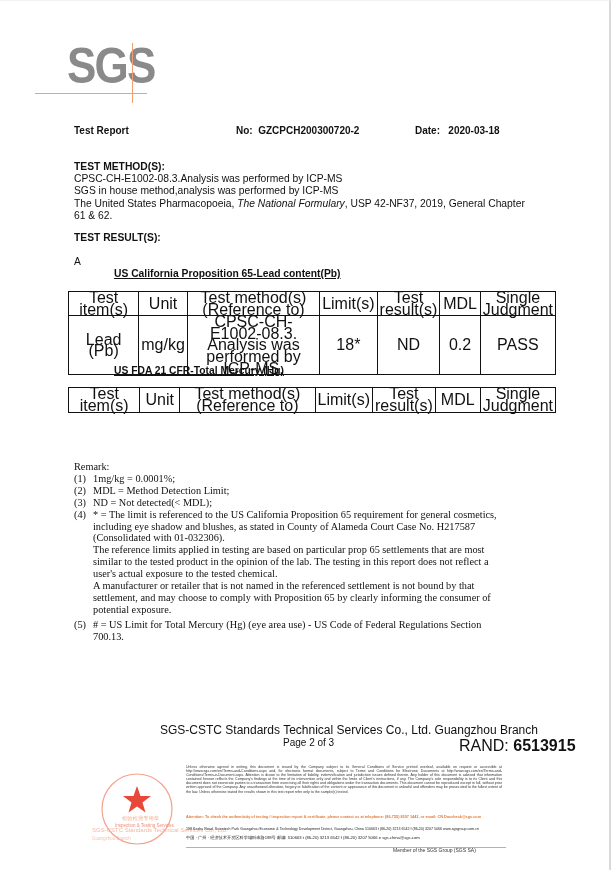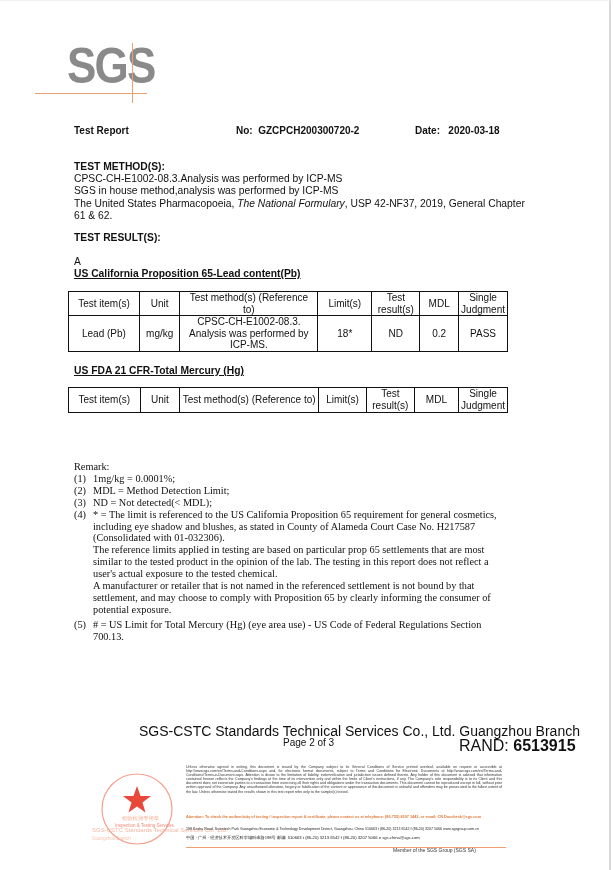--- a/index.html
+++ b/index.html
@@ -10,28 +10,28 @@
   .abs { position: absolute; }
   
   .logo-text { left: 67px; top: 40px; font-family: "Liberation Sans", sans-serif; font-weight: bold;
                font-size: 50px; color: #8a8a8a; letter-spacing: -2px; transform: scaleX(0.88); transform-origin: left top; line-height: 1; }
   .logo-hline { left: 35px; top: 92px; width: 112px; height: 1px; background: #f0a070; }
   .logo-vline { left: 132px; top: 42px; width: 1px; height: 60px; background: #f0a070; }
   
   .hdr { top: 124px; font-size: 10px; font-weight: bold; }
   .b { font-weight: bold; }
   .txt { font-size: 10.3px; line-height: 12.2px; white-space: nowrap; }
-  .uline { text-decoration: underline; font-weight: bold; }
-  table.res { position: absolute; border-collapse: collapse; font-size: 10px; left: 68px; width: 440px; }
+  .uline { text-decoration: underline; font-weight: bold; margin-left: 40px; }
+  table.res { position: absolute; border-collapse: collapse; font-size: 16px; left: 68px; width: 488px; }
   table.res td { border: 1px solid #111; text-align: center; vertical-align: middle; padding: 0 2px; line-height: 11.6px; }
   .remarks { left: 74px; top: 460px; font-size: 10.3px; line-height: 11.9px; font-family: Liberation Serif, serif; }
   .remarks .row { display: flex; white-space: nowrap; }
   .remarks .num { width: 19px; flex: none; }
   .remarks .ind { padding-left: 19px; white-space: nowrap; }
-  .footer1 { top: 722px; left: 139px; font-size: 14px; }
+  .footer1 { top: 722px; left: 160px; font-size: 12px; }
   .footer2 { top: 736px; left: 283px; font-size: 10px; }
   .footer3 { top: 736px; left: 459px; font-size: 16px; }
   .fine { left: 186px; top: 764px; width: 316px; font-size: 3.6px; line-height: 4.1px; color: #333; text-align: justify; }
   .attn { left: 186px; top: 814px; width: 330px; font-size: 3.8px; line-height: 4.4px; color: #e07a3a; font-weight: bold; }
   .addr { font-size: 3.6px; color: #222; white-space: nowrap; }
   .fline { left: 186px; top: 846px; width: 320px; height: 1px; background: #f0a070; }
   .member { left: 393px; top: 846px; font-size: 5px; color: #333; }
   .stamp-text { color: #f6b39a; font-size: 5.3px; white-space: nowrap; }
 </style>
 </head>

